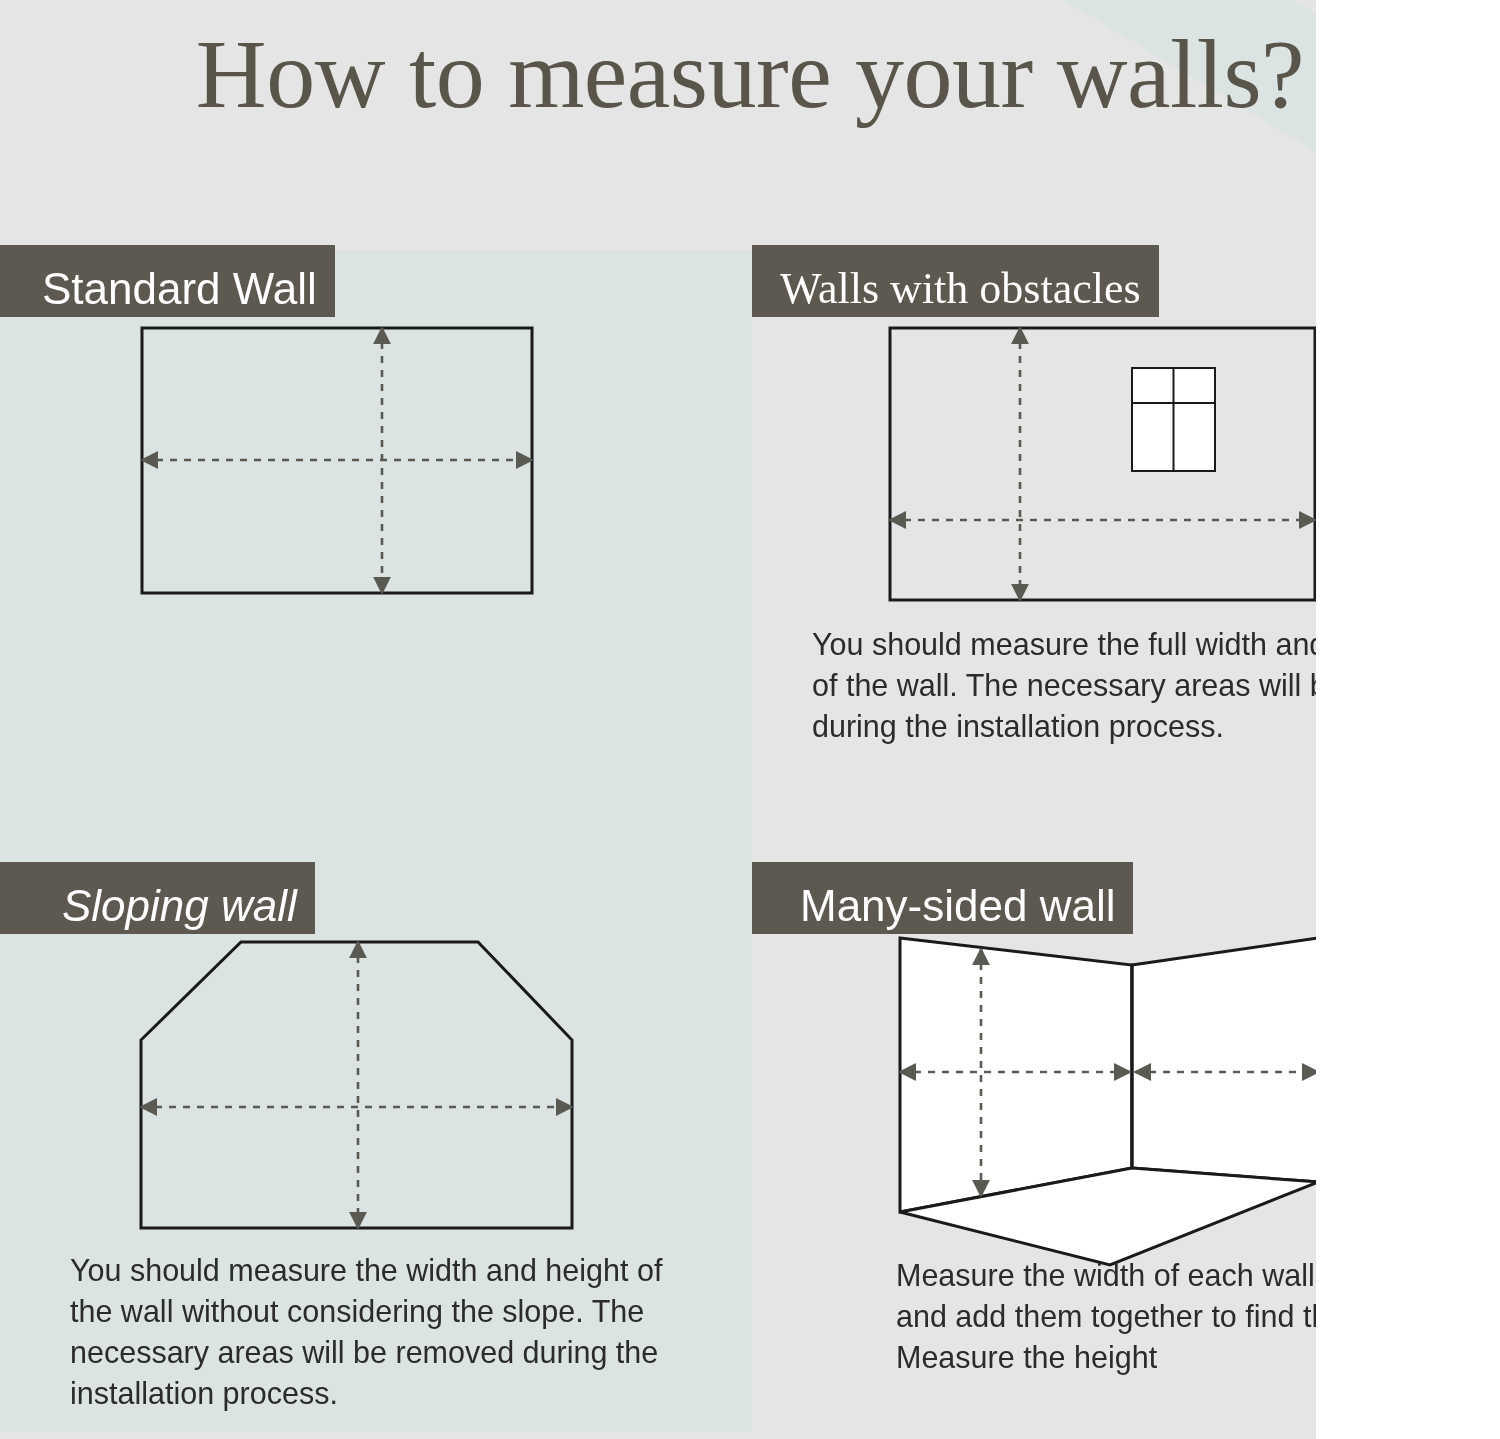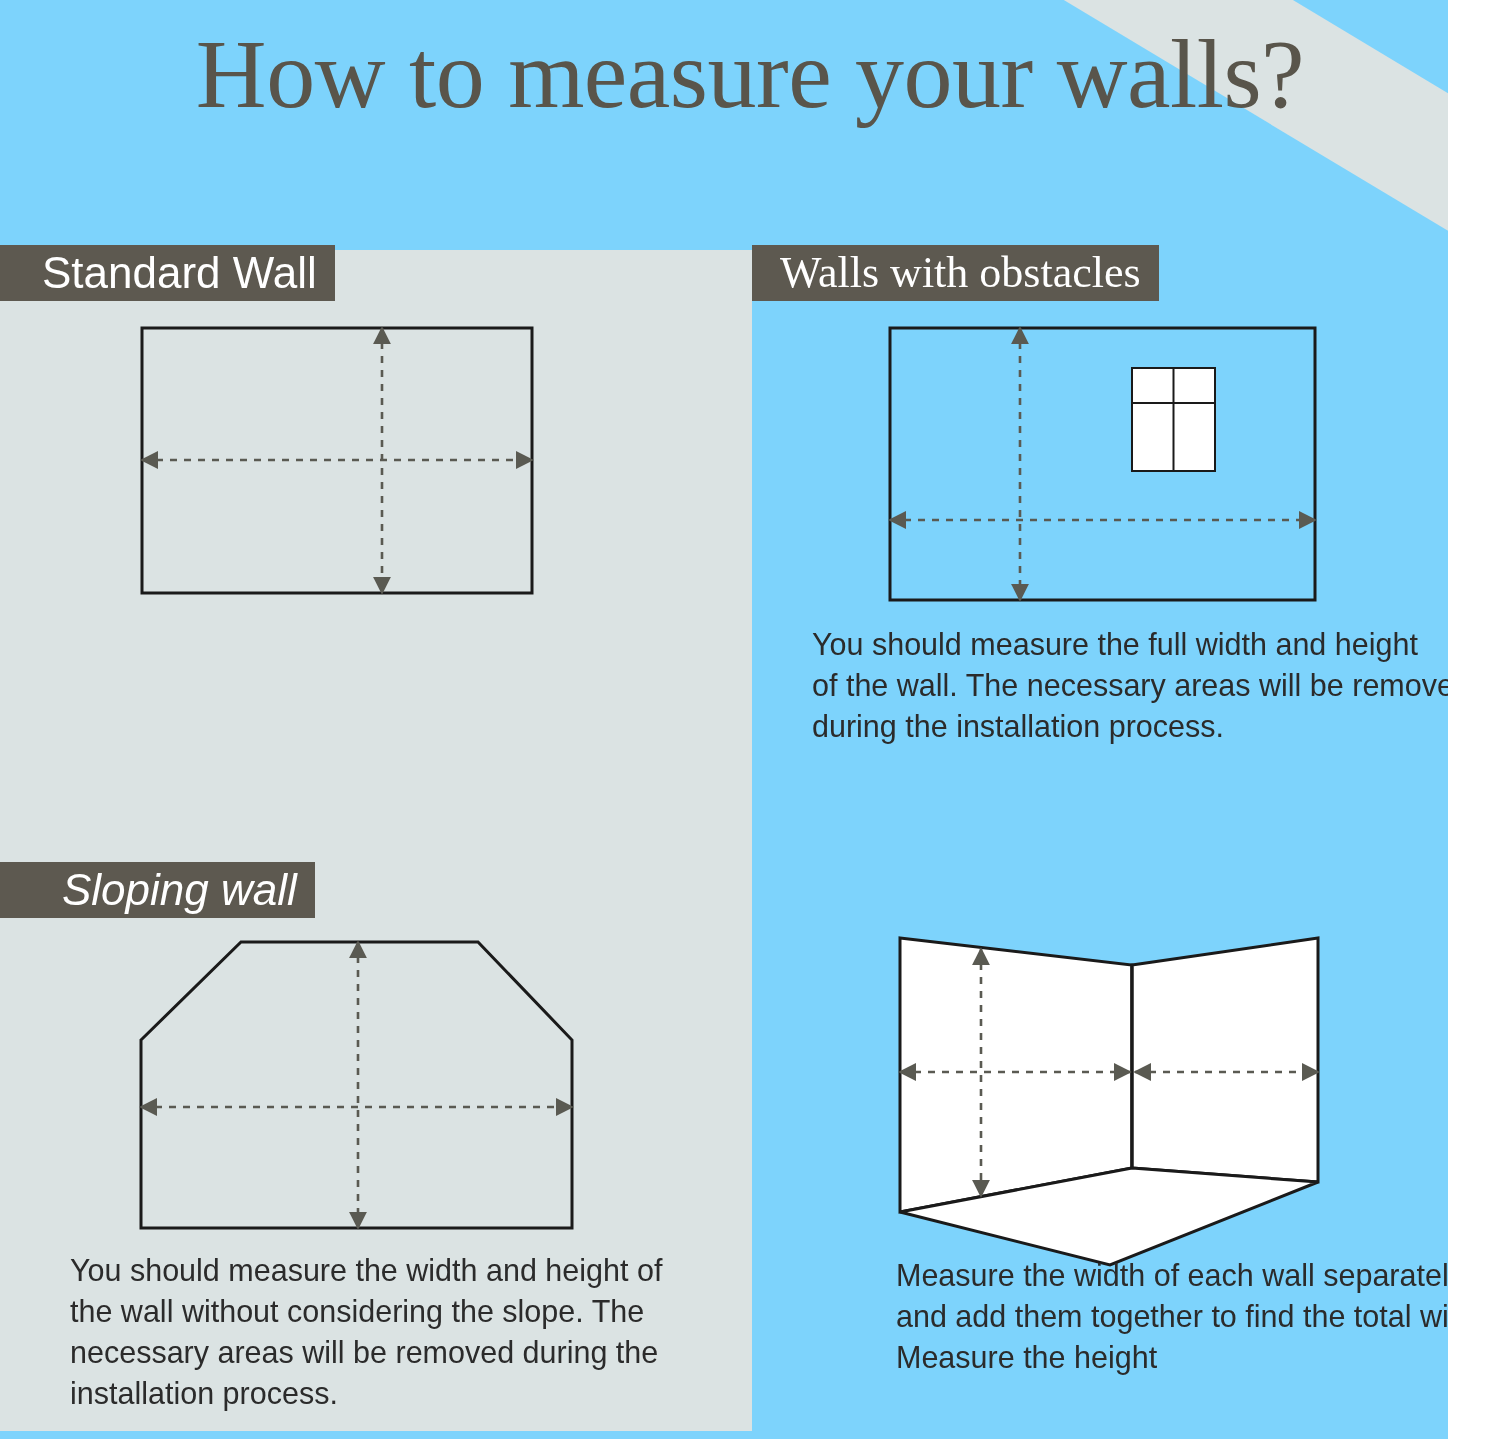--- a/index.html
+++ b/index.html
@@ -2,23 +2,23 @@
 <html><head>
 <meta charset="utf-8">
 <style>
   html, body {
     margin: 0;
     padding: 0;
     background: #ffffff;
   }
   #page {
     position: relative;
-    width: 1448px;
+    width: 1316px;
     height: 1439px;
-    background: #7dd3fc;
+    background: #e5e5e5;
     overflow: hidden;
     font-family: "Liberation Sans", sans-serif;
   }
 
   
   .stripe {
     position: absolute;
     top: -170px;
     left: 1010px;
     width: 1000px;
@@ -55,21 +55,21 @@
   }
 
   
   .chip {
     position: absolute;
     background: #5d5950;
     color: #ffffff;
     font-size: 44px;
     line-height: 56px;
     height: 56px;
-    padding: 0 18px 0 42px;
+    padding: 16px 18px 0 42px;
     white-space: nowrap;
     box-sizing: content-box;
     font-weight: 400;
   }
   .chip.c1 { left: 0;    top: 245px;  }
   .chip.c2 { left: 752px; top: 245px; padding-left: 28px; font-family: Liberation Serif, serif; }
   .chip.c3 { left: 0;    top: 862px;  padding-left: 62px; font-style: italic; }
   .chip.c4 { left: 752px; top: 862px; padding-left: 48px; }
 
   
@@ -159,20 +159,21 @@
       <line x1="258" y1="12" x2="258" y2="298" stroke="#5a5a52" stroke-width="2.6" stroke-dasharray="7 7" marker-start="url(#ah3)" marker-end="url(#ah3)"></line>
       <line x1="41" y1="177" x2="472" y2="177" stroke="#5a5a52" stroke-width="2.6" stroke-dasharray="7 7" marker-start="url(#ah3)" marker-end="url(#ah3)"></line>
     </svg>
   </div>
 
   <div class="caption cap3">You should measure the width and height of
 the wall without considering the slope. The
 necessary areas will be removed during the
 installation process.</div>
 
+  <div class="chip c4">Many-sided wall</div>
 
   <div class="diagram d4">
     <svg width="480" height="350" viewBox="0 0 480 350">
       <defs>
         <marker id="ah4" viewBox="0 0 10 10" refX="9" refY="5" markerWidth="7" markerHeight="7" orient="auto-start-reverse">
           <path d="M 0 0 L 10 5 L 0 10 z" fill="#5a5a52"></path>
         </marker>
       </defs>
 
       <polygon points="40,18 272,45 272,248 40,292" fill="#ffffff" stroke="#1a1a1a" stroke-width="3"></polygon>

